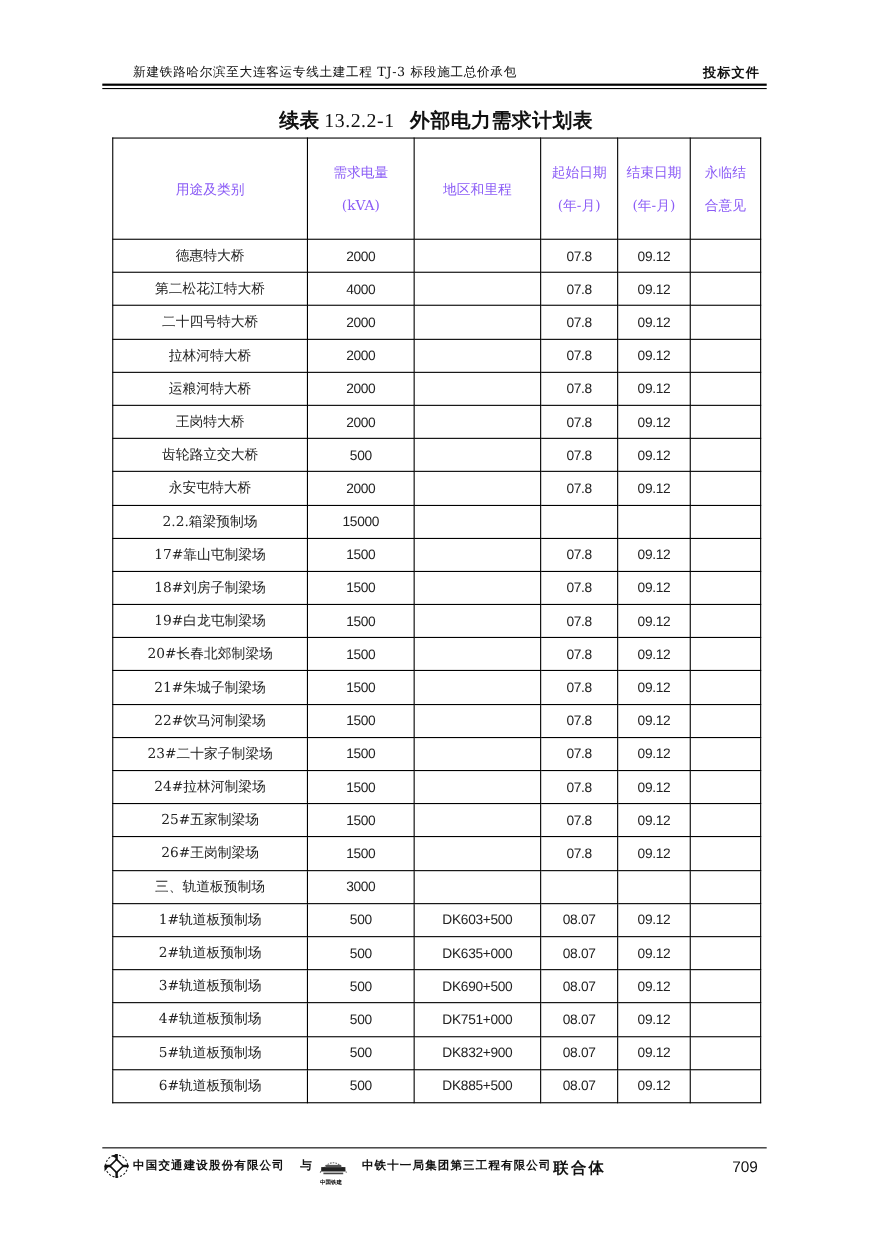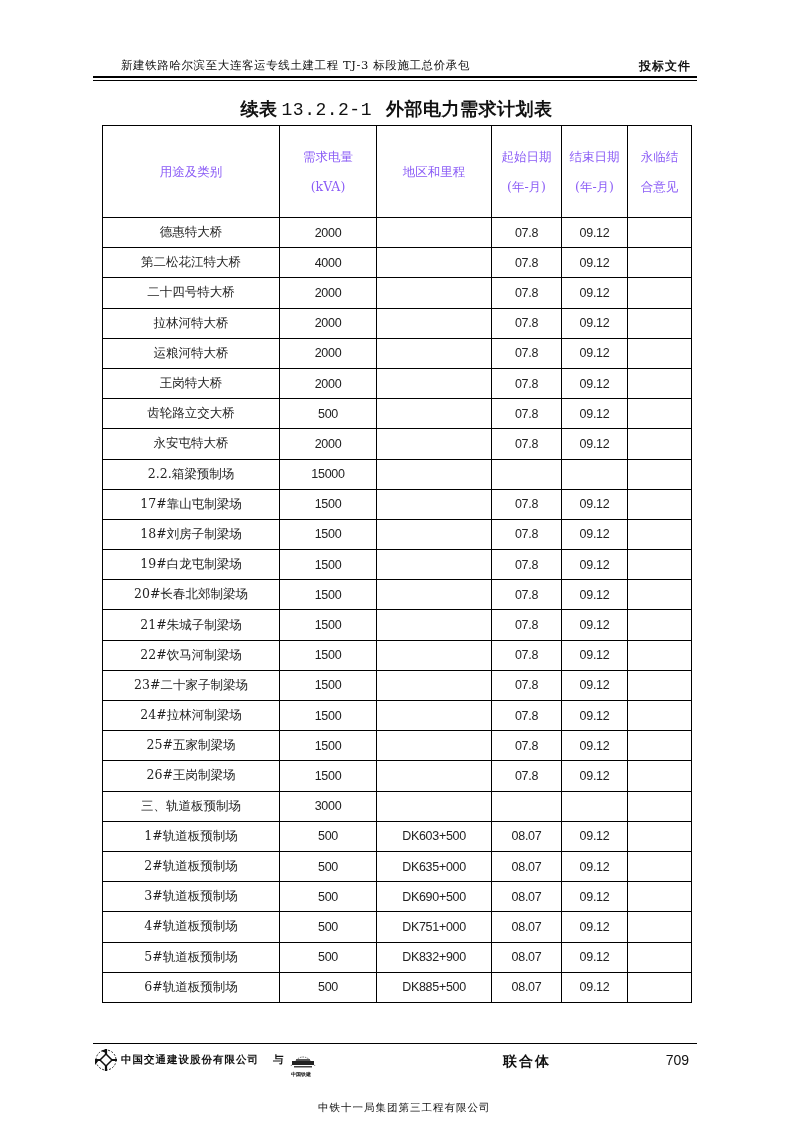--- a/index.html
+++ b/index.html
@@ -6,21 +6,21 @@
     body { width: 793px; height: 1122px; position: relative; overflow: hidden;
            font-family: "DejaVu Serif", "Liberation Serif", serif; color: #111; }
     .page-header { position: absolute; left: 93px; top: 56px; width: 604px; height: 20px; }
     .header-left { position: absolute; left: 8px; top: 2px; font-size: 11.5px; font-weight: normal; letter-spacing: 0.6px; margin-left: 20px; }
     .header-right { position: absolute; right: 6px; top: 2px; font-size: 12px; font-weight: bold; letter-spacing: 1px; }
     .header-rule-thick { position: absolute; left: 93px; top: 76px; width: 604px; height: 2px; background: #000; }
     .header-rule-thin { position: absolute; left: 93px; top: 80px; width: 604px; height: 1px; background: #000; }
 
     .doc-title { position: absolute; left: 0; top: 97px; width: 793px; text-align: center;
                  font-size: 18px; font-weight: bold; letter-spacing: 0.5px; }
-    .doc-title .num { font-family: Liberation Mono, monospace; font-weight: normal; margin: 0 14px 0 4px; }
+    .doc-title .num { font-family: Liberation Serif, serif; font-weight: normal; margin: 0 14px 0 4px; }
 
     table.power { position: absolute; left: 102px; top: 125px; border-collapse: collapse;
                   width: 589px; table-layout: fixed; }
     table.power td, table.power th { border: 1.3px solid #000; text-align: center; vertical-align: middle;
                   font-size: 12.5px; font-weight: normal; padding: 0; color: #222; }
     table.power th { height: 91px; line-height: 30px; color: #8b5cf6; font-size: 12.5px; }
     table.power td { height: 29.2px; }
     .col-name { width: 177px; }
     .col-kva { width: 97px; }
     .col-loc { width: 115px; }
@@ -30,21 +30,21 @@
     .numtxt { font-family: "Liberation Sans", sans-serif; font-size: 12.5px; color: #333; letter-spacing: -0.3px; }
     .name-cell { font-family: "DejaVu Serif", serif; font-size: 12.5px; }
 
     .footer-rule { position: absolute; left: 93px; top: 1043px; width: 604px; height: 1px; background: #000; }
     .footer { position: absolute; left: 93px; top: 1047px; width: 604px; height: 30px; }
     .logo-left { position: absolute; left: 0px; top: 0px; width: 26px; height: 26px; }
     .footer-text1 { position: absolute; left: 28px; top: 6px; font-size: 10.5px; font-weight: bold; letter-spacing: 1px; }
     .footer-and { position: absolute; left: 180px; top: 6px; font-size: 10.5px; font-weight: bold; }
     .logo-right { position: absolute; left: 195px; top: 3px; width: 30px; height: 22px; }
     .logo-right-caption { position: absolute; left: 198px; top: 24px; font-size: 5px; font-weight: bold; font-family: "DejaVu Sans", sans-serif; }
-    .footer-text2 { position: absolute; left: 225px; top: 6px; font-size: 10.5px; font-weight: normal; letter-spacing: 1px; margin-top: 48px; }
+    .footer-text2 { position: absolute; left: 236px; top: 6px; font-size: 10.5px; font-weight: bold; letter-spacing: 1px; }
     .footer-joint { position: absolute; left: 410px; top: 6px; font-size: 14px; font-weight: bold; letter-spacing: 2px; }
     .page-num { position: absolute; right: 8px; top: 5px; font-family: "Liberation Sans", sans-serif; font-size: 14px; }
   </style>
 </head>
 <body>
 
 <div class="page-header">
   <span class="header-left">新建铁路哈尔滨至大连客运专线土建工程 TJ-3 标段施工总价承包</span>
   <span class="header-right">投标文件</span>
 </div>

